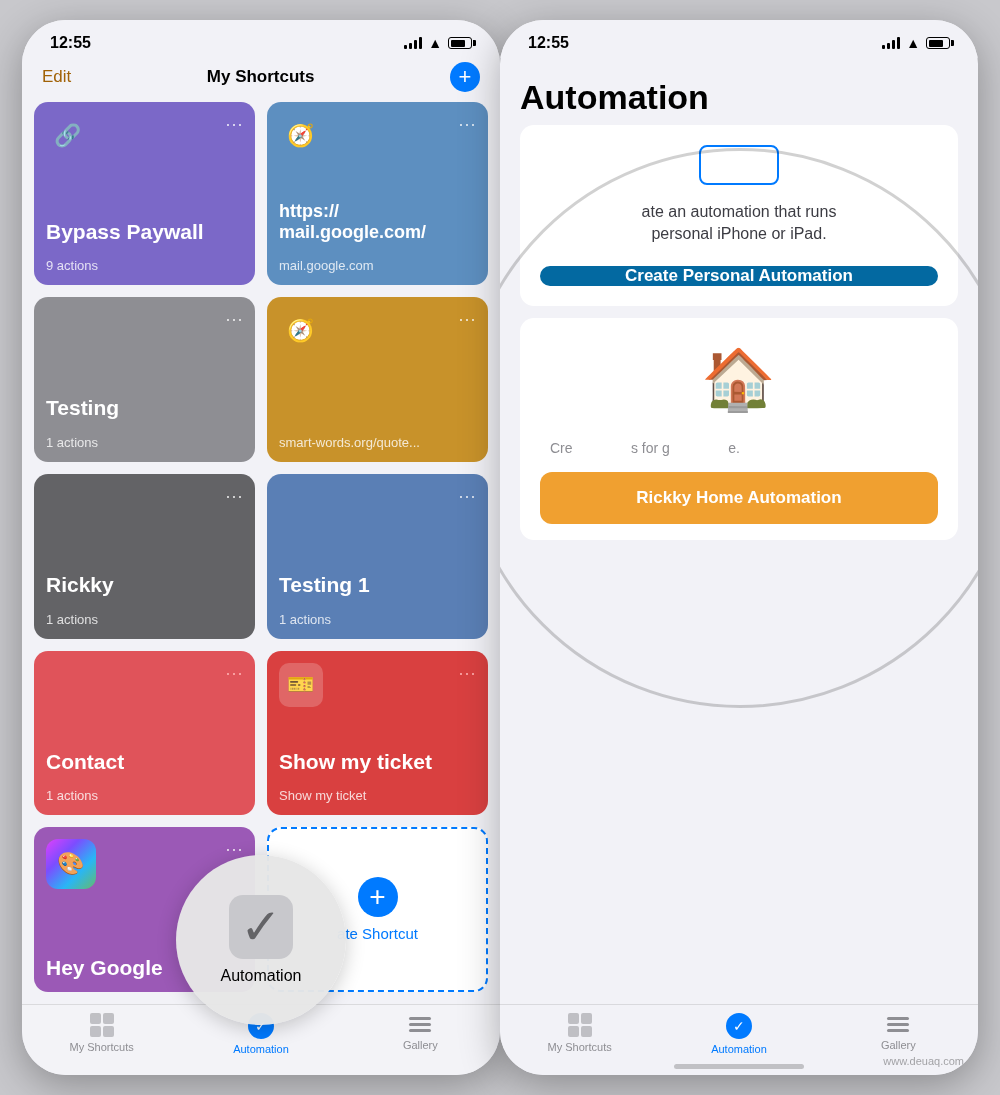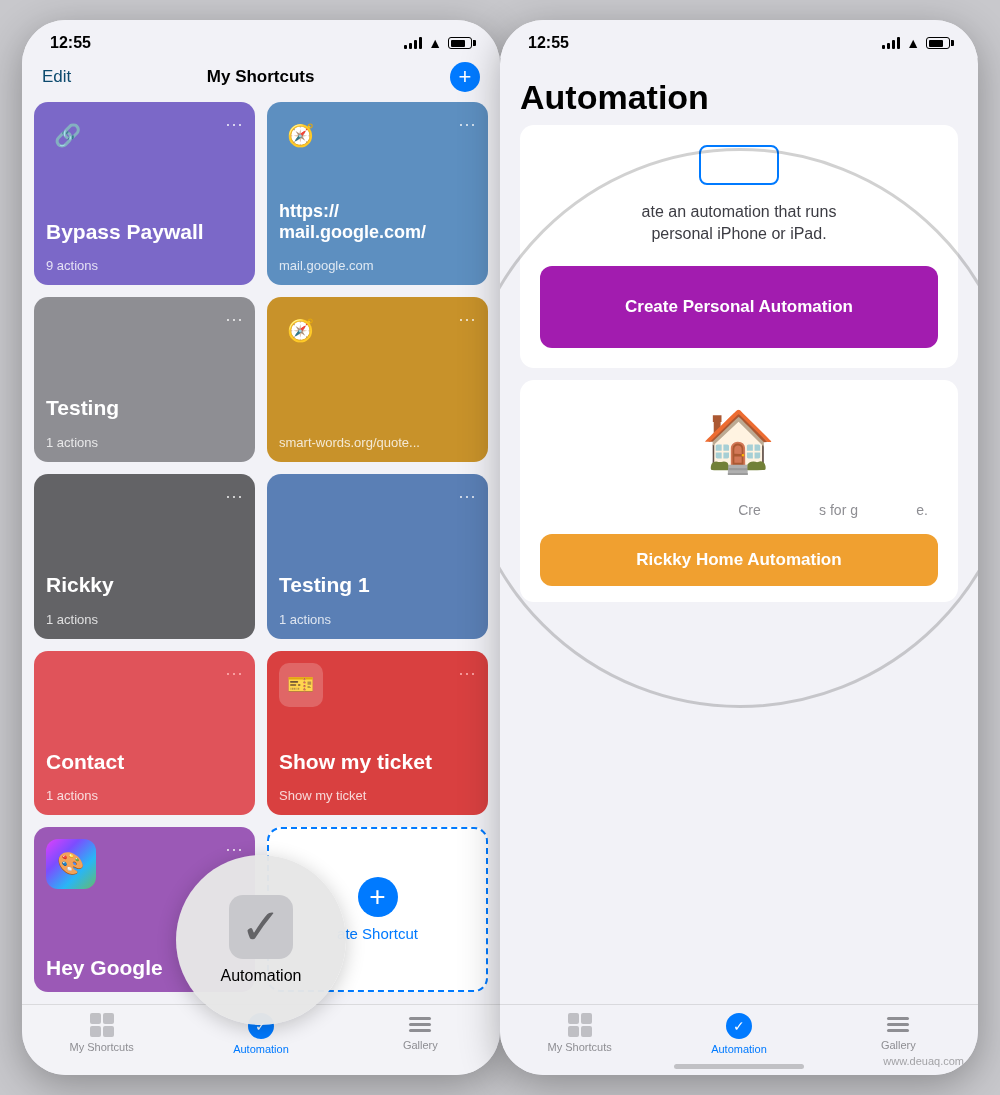--- a/index.html
+++ b/index.html
@@ -93,21 +93,21 @@
       background: #f2f2f7;
     }
     .shortcuts-header {
       display: flex;
       justify-content: space-between;
       align-items: center;
       padding: 4px 20px 10px;
       background: #f2f2f7;
     }
     .shortcuts-header-edit {
-      color: #0c4a6e;
+      color: #a16207;
       font-size: 17px;
       cursor: pointer;
     }
     .shortcuts-header-title {
       font-size: 17px;
       font-weight: 600;
       color: #000;
     }
     .shortcuts-header-add {
       width: 30px;
@@ -322,24 +322,24 @@
       border-radius: 8px;
       background: transparent;
     }
     .automation-card-text {
       font-size: 16px;
       color: #3c3c43;
       line-height: 1.4;
       margin-bottom: 20px;
     }
     .create-personal-btn {
-      background: #a21caf;
+      background: #0369a1;
       color: #fff;
       border-radius: 12px;
-      padding: 31px;
+      padding: 0;
       font-size: 17px;
       font-weight: 600;
       text-align: center;
       cursor: pointer;
       margin-bottom: 0;
     }
     .create-home-btn {
       background: #f0a030;
       color: #fff;
       border-radius: 12px;
@@ -352,21 +352,21 @@
     }
     .home-icon-orange {
       font-size: 60px;
       color: #f0a030;
       text-align: center;
       margin: 10px 0;
     }
     .automation-bottom-text {
       font-size: 14px;
       color: #8e8e93;
-      text-align: right;
+      text-align: left;
       padding: 0 10px;
       margin: 25px 0 4px;
     }
 
     
     .watermark {
       position: absolute;
       bottom: 8px;
       right: 14px;
       font-size: 11px;

